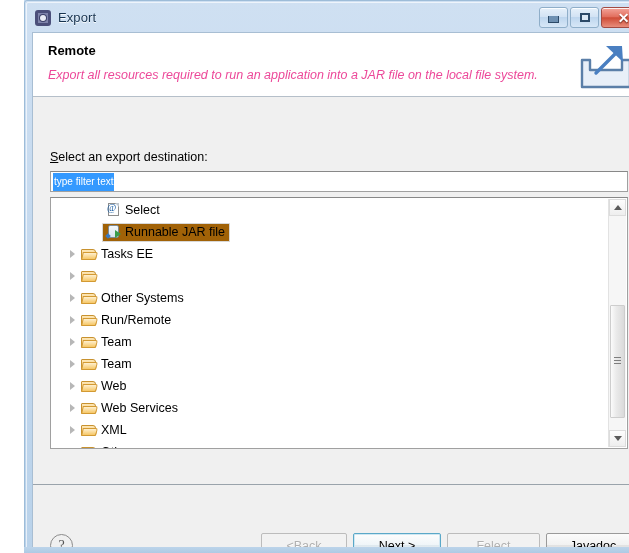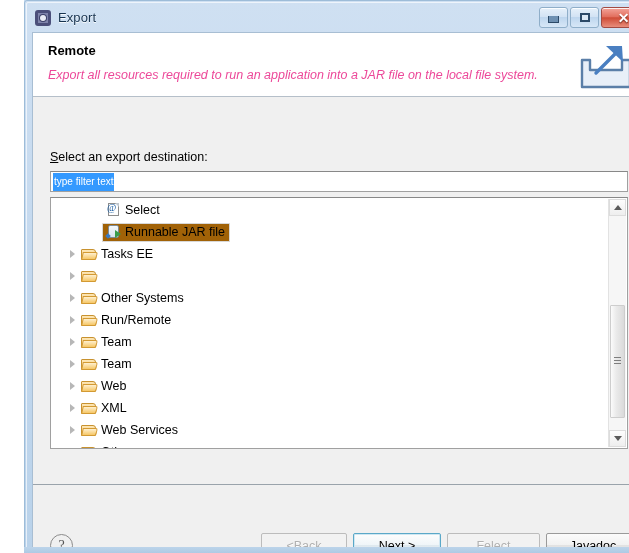--- a/index.html
+++ b/index.html
@@ -667,33 +667,33 @@
               <div class="tree-row">
                 <span class="twisty">
                   <span class="tw-arrow"></span>
                 </span>
                 <span class="t-icon">
                   <span class="folder">
                     <span class="back"></span>
                     <span class="front"></span>
                   </span>
                 </span>
+                <span class="t-label">Web Services</span>
+              </div>
+              <div class="tree-row">
+                <span class="twisty">
+                  <span class="tw-arrow"></span>
+                </span>
+                <span class="t-icon">
+                  <span class="folder">
+                    <span class="back"></span>
+                    <span class="front"></span>
+                  </span>
+                </span>
                 <span class="t-label">XML</span>
-              </div>
-              <div class="tree-row">
-                <span class="twisty">
-                  <span class="tw-arrow"></span>
-                </span>
-                <span class="t-icon">
-                  <span class="folder">
-                    <span class="back"></span>
-                    <span class="front"></span>
-                  </span>
-                </span>
-                <span class="t-label">Web Services</span>
               </div>
               <div class="tree-row">
                 <span class="twisty">
                   <span class="tw-arrow"></span>
                 </span>
                 <span class="t-icon">
                   <span class="folder">
                     <span class="back"></span>
                   </span>
                 </span>

